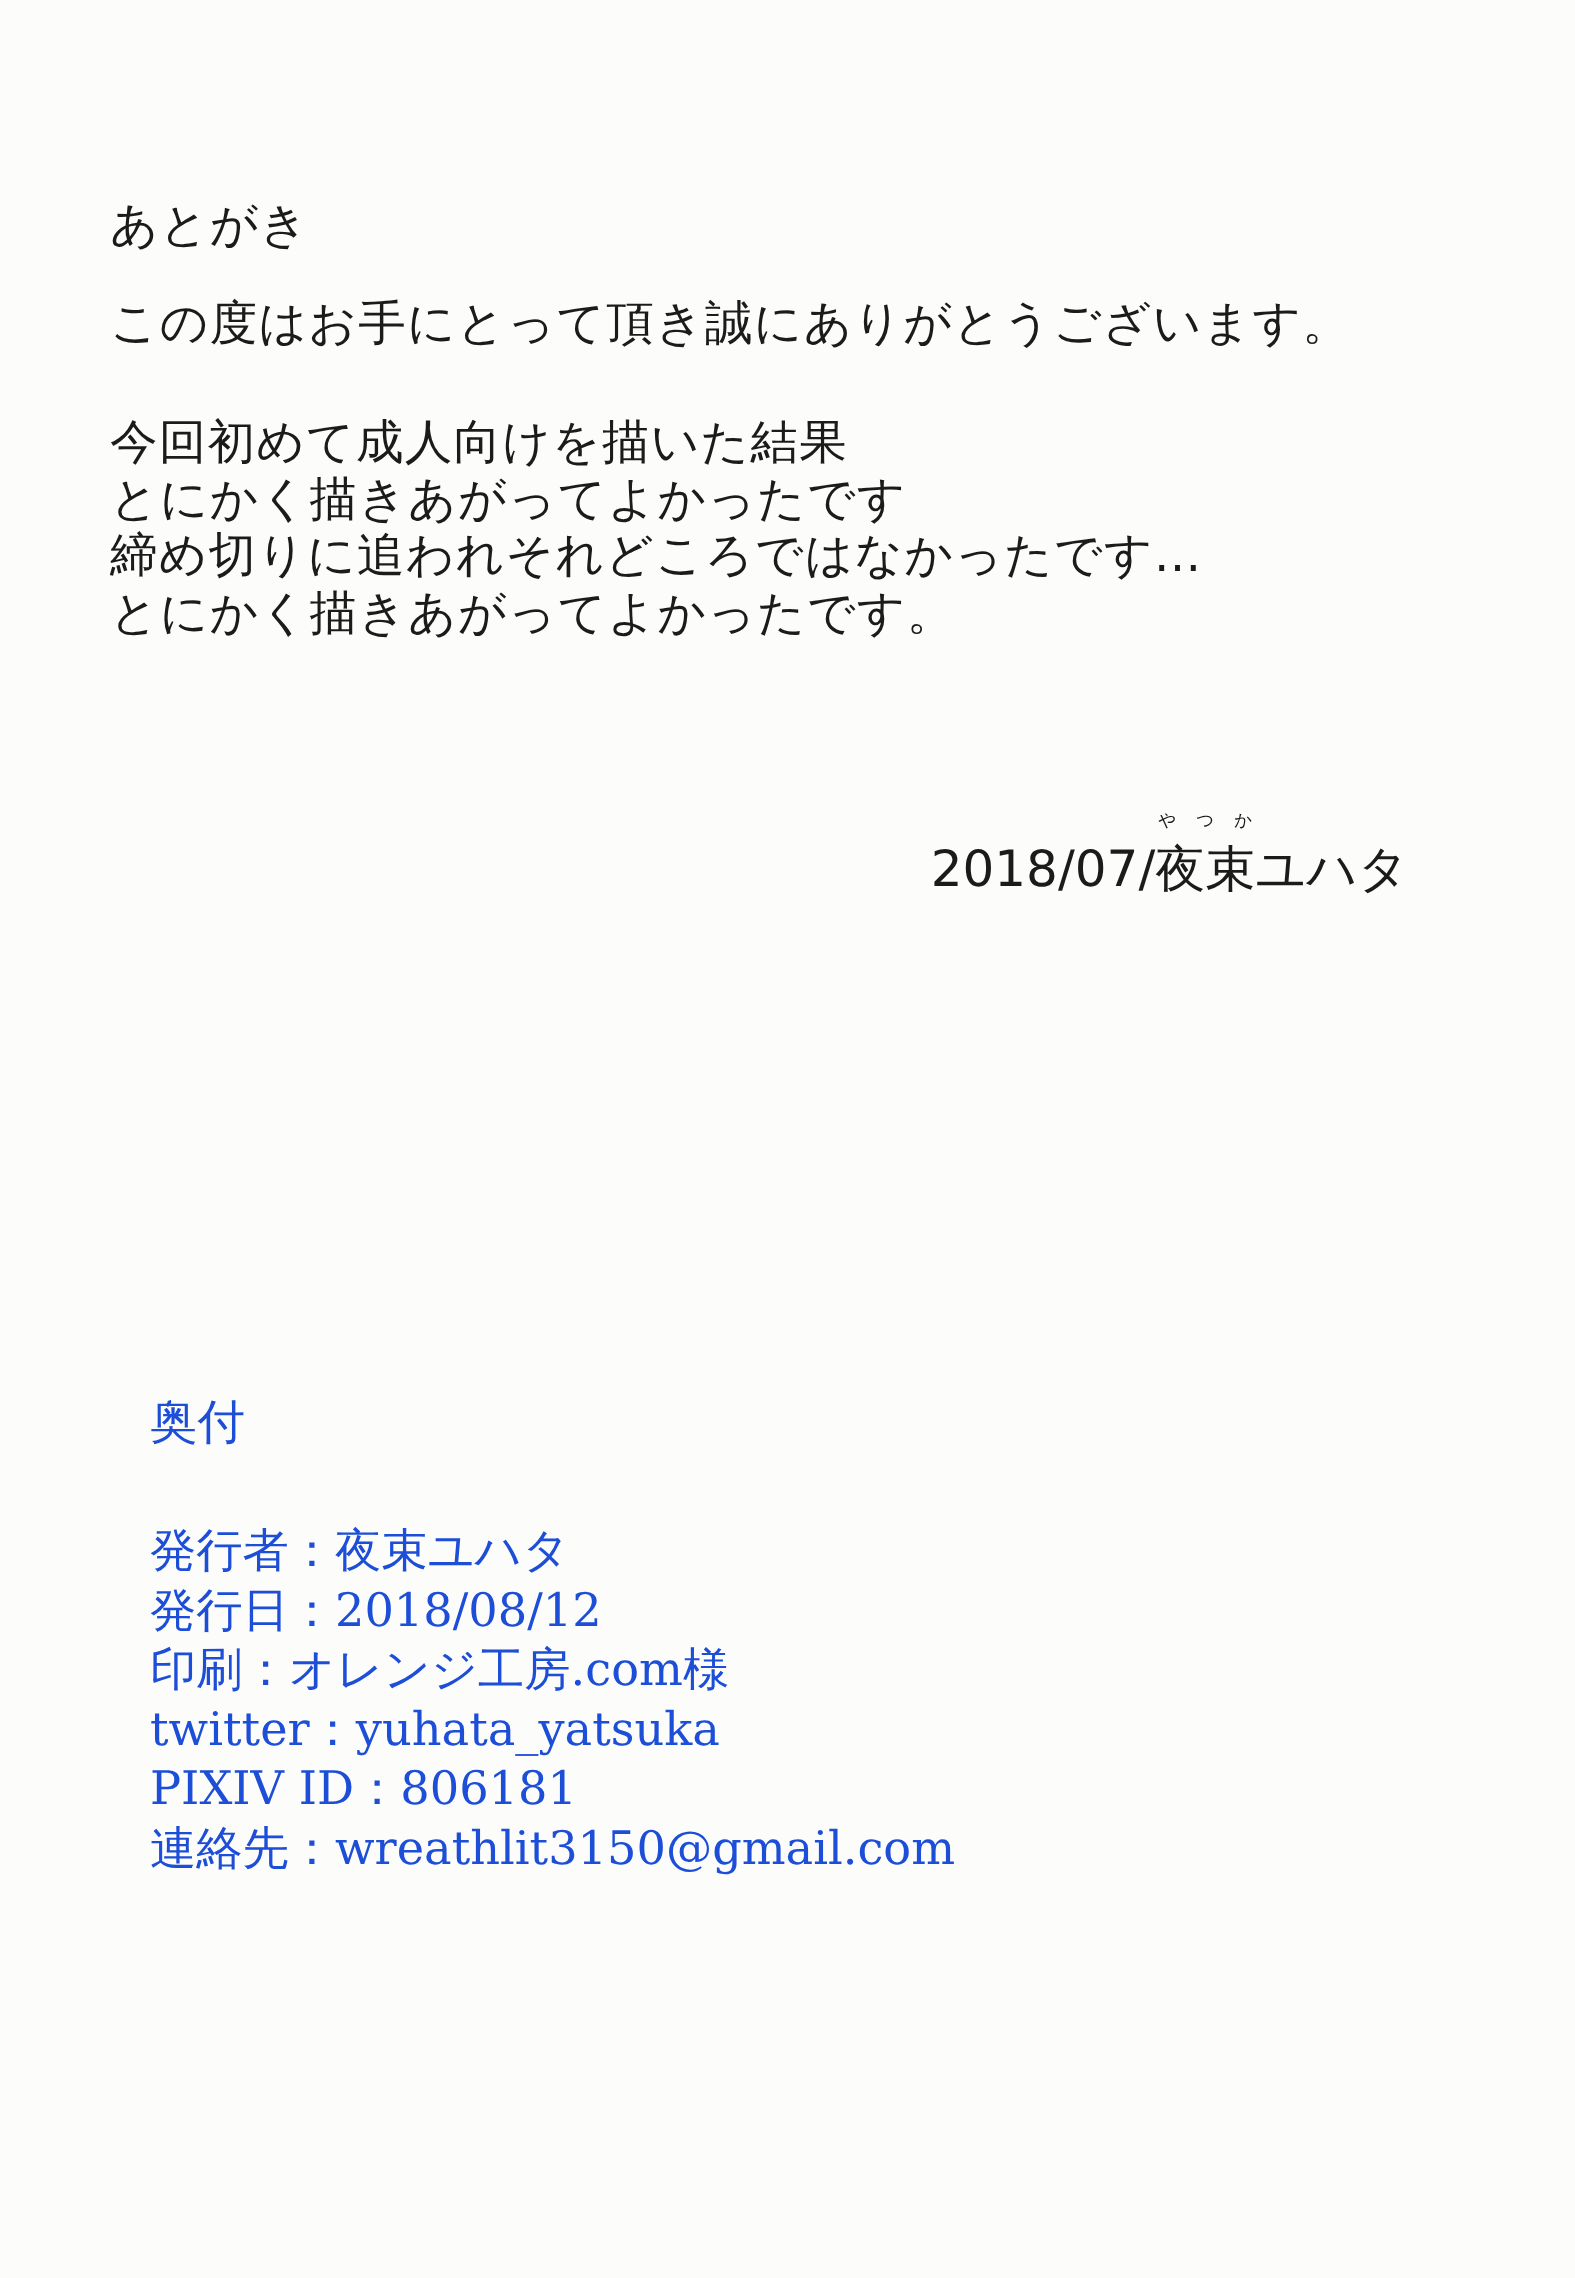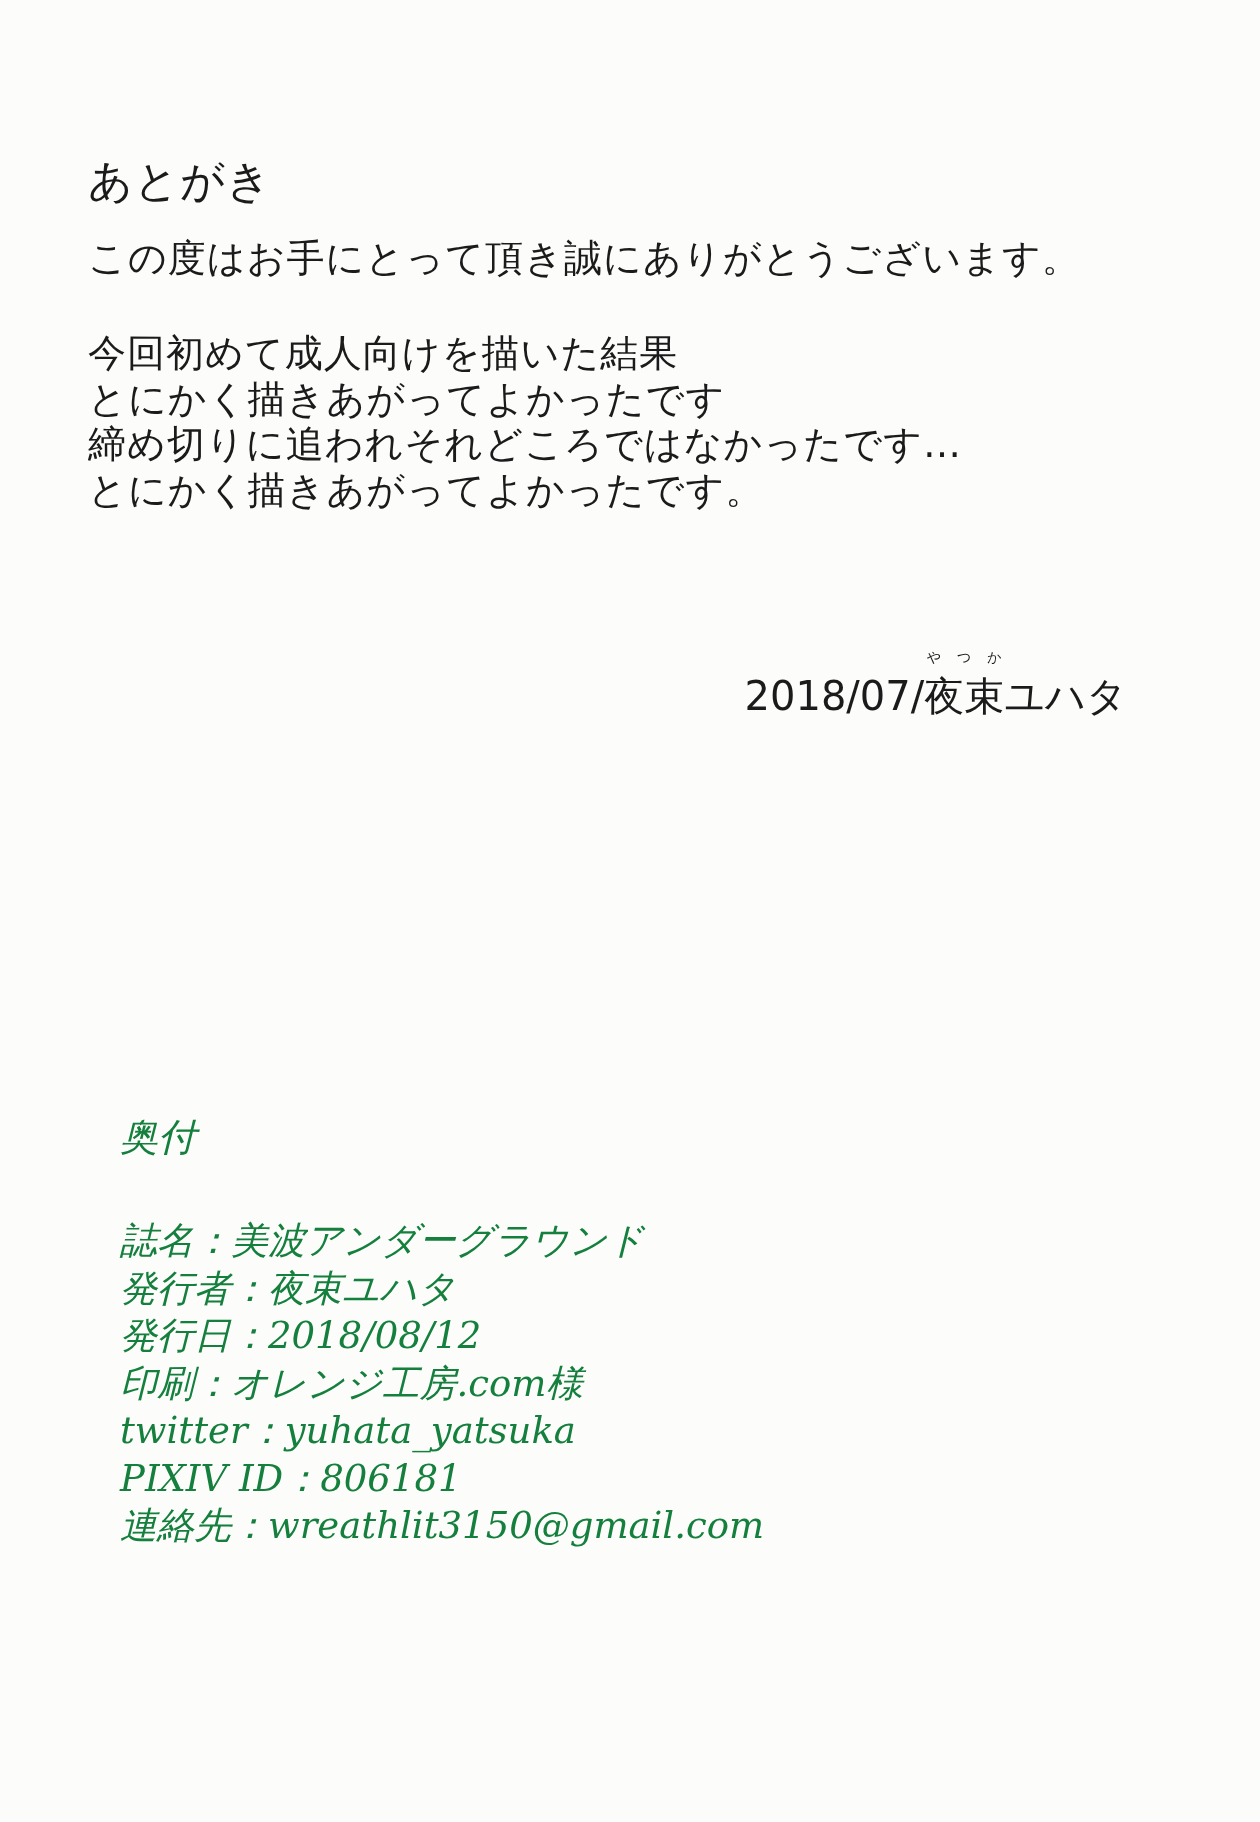--- a/index.html
+++ b/index.html
@@ -22,21 +22,21 @@
   
   .afterword {
     position: absolute;
     top: 158px;
     left: 88px;
     width: 1080px;
     font-size: 38px;
     line-height: 45.5px;
     letter-spacing: 1px;
   }
-  .aw-heading { margin: 0; font-size: 44px; font-weight: normal; }
+  .aw-heading { margin: 0; font-size: 38px; font-weight: normal; }
   .aw-greeting { margin-top: 32px; }
   .aw-body { margin-top: 50px; }
   .aw-line { white-space: nowrap; }
 
   
   .signature {
     position: absolute;
     top: 672px;
     right: 133px;
     font-size: 40px;
@@ -62,22 +62,21 @@
   }
 
   
   .colophon {
     position: absolute;
     top: 1112px;
     left: 120px;
     width: 1060px;
     font-family: "DejaVu Serif", "Liberation Serif", serif;
     font-size: 37px;
-    color: #15803d;
-    font-style: italic;
+    color: #1d4ed8;
   }
   .col-heading { margin: 0; font-size: 38px; font-weight: normal; }
   .col-lines { margin-top: 54px; }
   .col-line { line-height: 47.5px; white-space: nowrap; }
 </style>
 </head>
 <body>
 
 <div class="page">
 
@@ -100,21 +99,20 @@
       <span class="furigana">やつか</span>
       <span>夜束</span>
     </span>
     <span>ユハタ</span>
   </div>
 
   <div class="colophon">
     <h2 class="col-heading">奥付</h2>
 
     <div class="col-lines">
-      <div class="col-line">誌名：美波アンダーグラウンド</div>
       <div class="col-line">発行者：夜束ユハタ</div>
       <div class="col-line">発行日：2018/08/12</div>
       <div class="col-line">印刷：オレンジ工房.com様</div>
       <div class="col-line">twitter：yuhata_yatsuka</div>
       <div class="col-line">PIXIV ID：806181</div>
       <div class="col-line">連絡先：wreathlit3150@gmail.com</div>
     </div>
   </div>
 
 </div>

